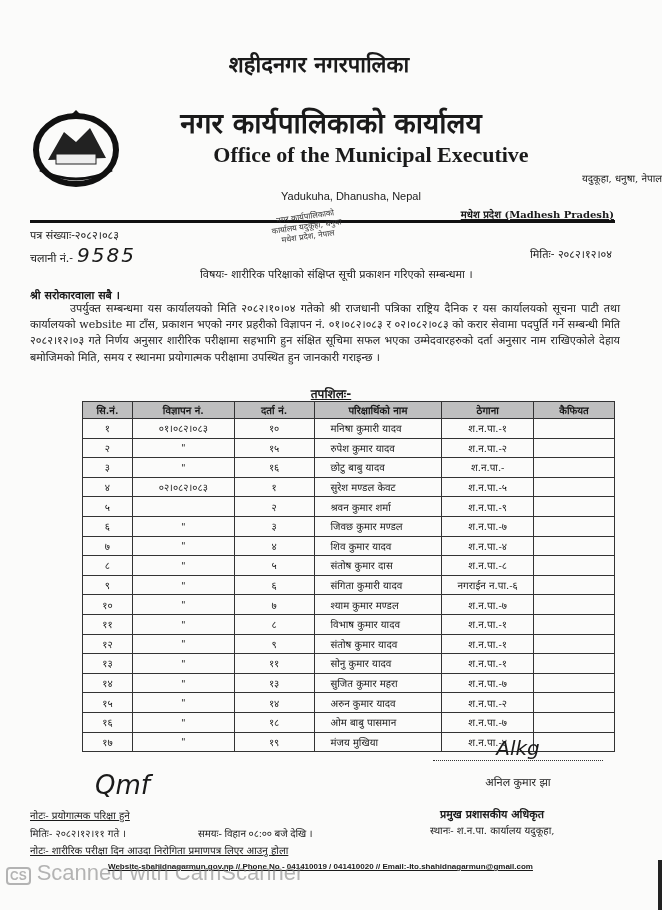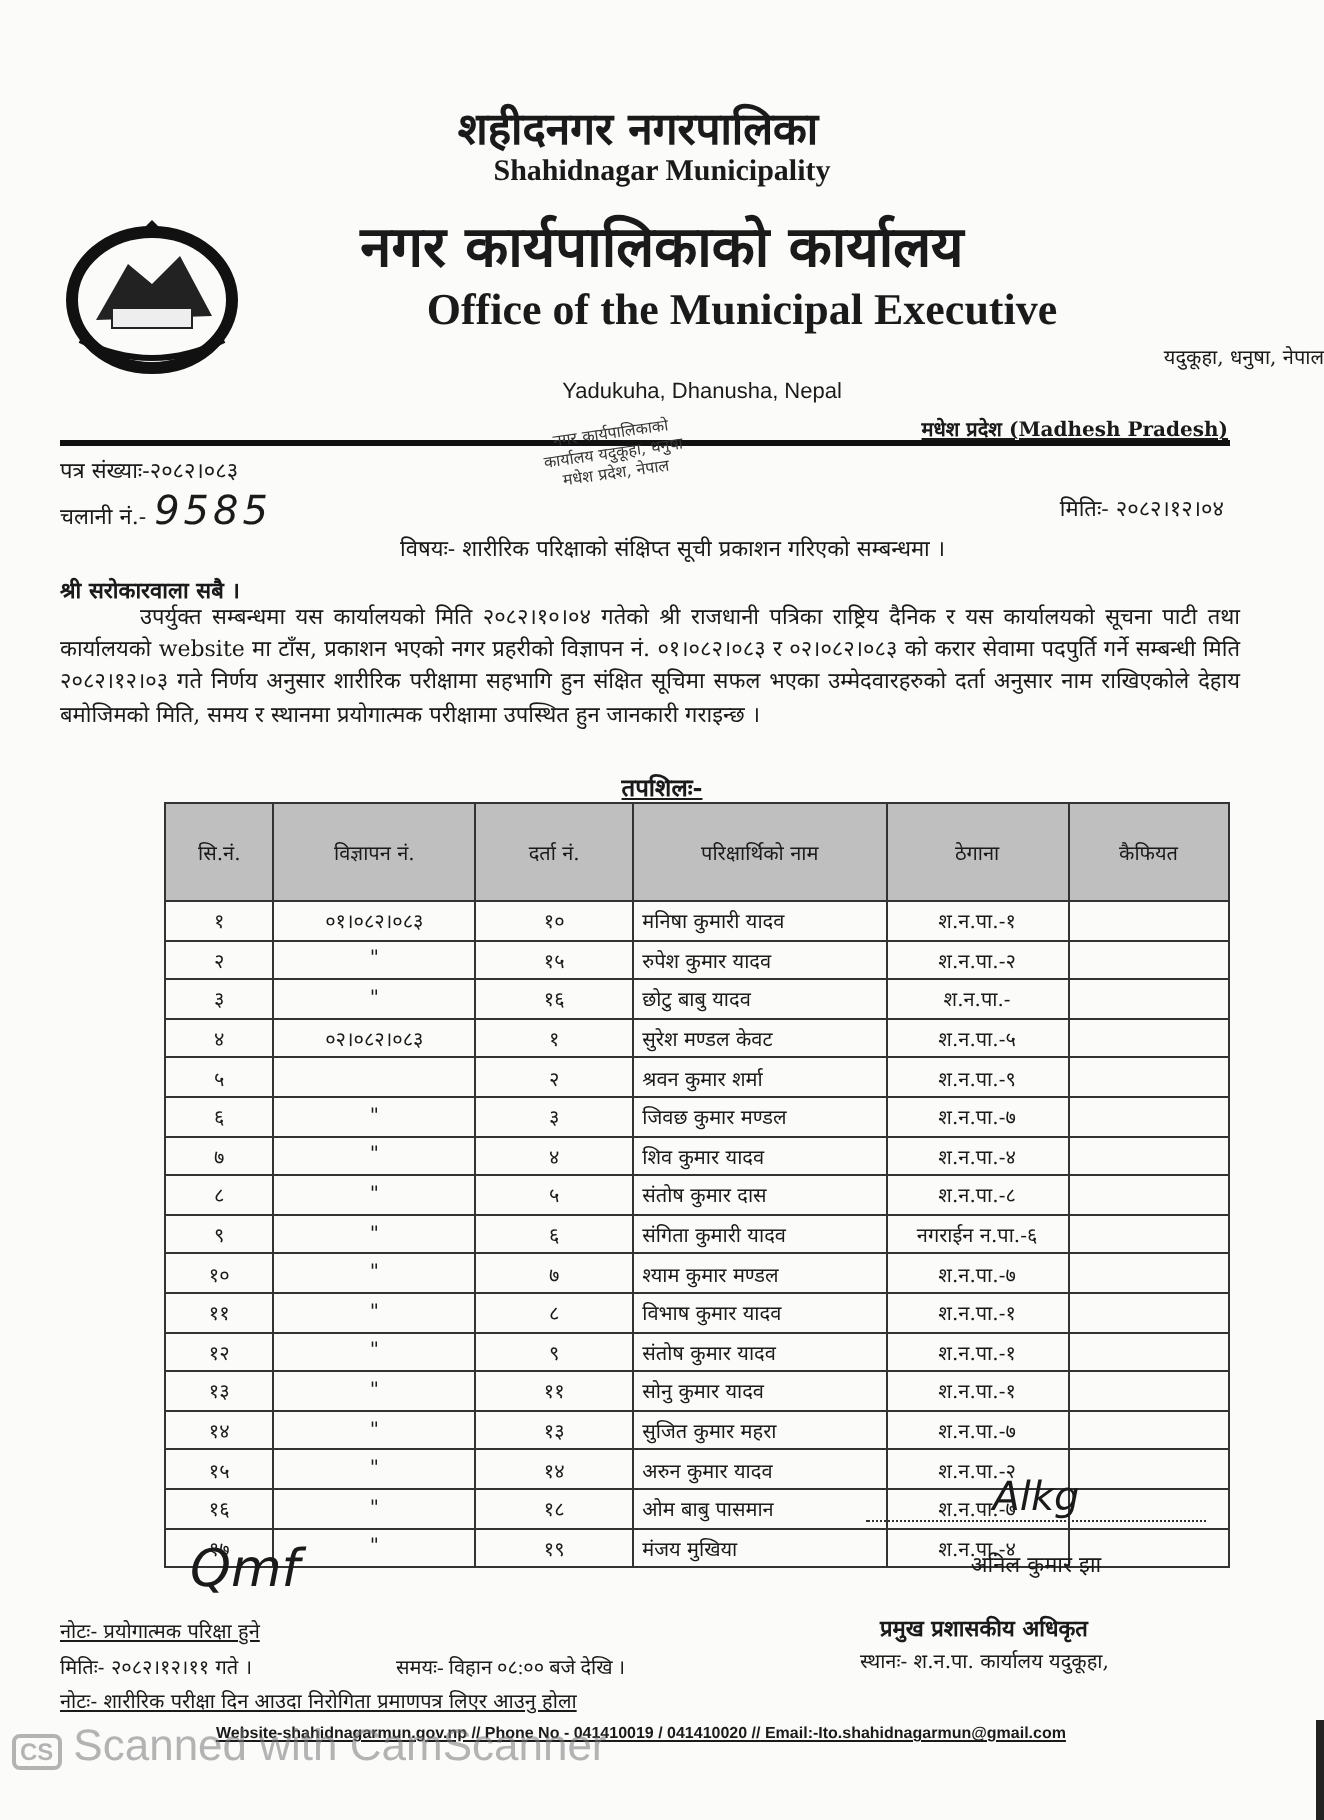--- a/index.html
+++ b/index.html
@@ -18,23 +18,23 @@
   .stamp { position:absolute; left:268px; top:212px; width:80px; height:48px; font-size:8px; color:#333; transform:rotate(-8deg); line-height:10px; text-align:center; }
   .ref { position:absolute; left:30px; top:227px; font-size:11px; }
   .chalani { position:absolute; left:30px; top:243px; font-size:11px; }
   .chalani .hand { font-family:"DejaVu Sans", sans-serif; font-size:20px; font-style:italic; letter-spacing:2px; margin-left:4px; }
   .date { position:absolute; right:50px; top:246px; font-size:11px; }
   .subject { position:absolute; left:200px; top:266px; font-size:11px; }
   .salute { position:absolute; left:30px; top:287px; font-size:11px; font-weight:bold; }
   .body-p { position:absolute; left:30px; top:301px; width:590px; font-size:11px; line-height:16.2px; text-align:justify; text-indent:40px; }
   .tapsil { position:absolute; left:0; width:662px; top:385px; text-align:center; font-size:12px; font-weight:bold; text-decoration:underline; }
   table.list { position:absolute; left:82px; top:401px; width:533px; border-collapse:collapse; font-size:10px; }
-  table.list th { background:#bfbfbf; font-weight:normal; border:1px solid #333; height:16px; padding:16px; }
+  table.list th { background:#bfbfbf; font-weight:bold; border:1px solid #333; height:16px; padding:0; }
   table.list td { border:1px solid #333; height:18.6px; padding:0; text-align:center; }
-  table.list td.name { text-align:left; padding-left:4px; }
+  table.list td.name { text-align:left; padding-left:16px; }
   .sig-right { position:absolute; left:433px; top:736px; width:170px; text-align:center; }
   .sig-scribble { font-family:"DejaVu Sans", sans-serif; font-style:italic; font-size:20px; height:22px; }
   .dots { border-top:1px dotted #333; margin-top:2px; }
   .sig-name { font-size:11px; margin-top:13px; }
   .sig-title { position:absolute; left:440px; top:806px; font-size:11px; font-weight:bold; }
   .sig-place { position:absolute; left:430px; top:823px; font-size:10px; }
   .sig-left { position:absolute; left:95px; top:770px; font-family:"DejaVu Sans", sans-serif; font-style:italic; font-size:26px; }
   .note1 { position:absolute; left:30px; top:808px; font-size:10px; text-decoration:underline; }
   .note-date { position:absolute; left:30px; top:826px; font-size:10px; }
   .note-time { position:absolute; left:198px; top:826px; font-size:10px;font-family:Liberation Serif, serif; }
@@ -51,21 +51,20 @@
 
   <svg class="emblem" viewBox="0 0 92 80">
     <ellipse cx="46" cy="42" rx="40" ry="34" fill="none" stroke="#111" stroke-width="6"></ellipse>
     <path d="M18 52 L34 24 L46 34 L60 20 L76 50 Z" fill="#222"></path>
     <rect x="26" y="46" width="40" height="10" fill="#eee" stroke="#222"></rect>
     <path d="M42 6 l4 -4 l4 4 z" fill="#111"></path>
     <path d="M10 62 Q46 80 82 62" fill="none" stroke="#111" stroke-width="3"></path>
   </svg>
 
   <div class="hdr-ne1">शहीदनगर नगरपालिका</div>
-  <div class="hdr-en1">Shahidnagar Municipality</div>
   <div class="hdr-ne2">नगर कार्यपालिकाको कार्यालय</div>
   <div class="hdr-en2">Office of the Municipal Executive</div>
   <div class="hdr-ne3">यदुकूहा, धनुषा, नेपाल</div>
   <div class="hdr-en3">Yadukuha, Dhanusha, Nepal</div>
   <div class="province">मधेश प्रदेश (Madhesh Pradesh)</div>
   <div class="rule"></div>
   <div class="stamp">नगर कार्यपालिकाको कार्यालय यदुकूहा, धनुषा मधेश प्रदेश, नेपाल</div>
 
   <div class="ref">पत्र संख्याः-२०८२।०८३</div>
   <div class="chalani">

